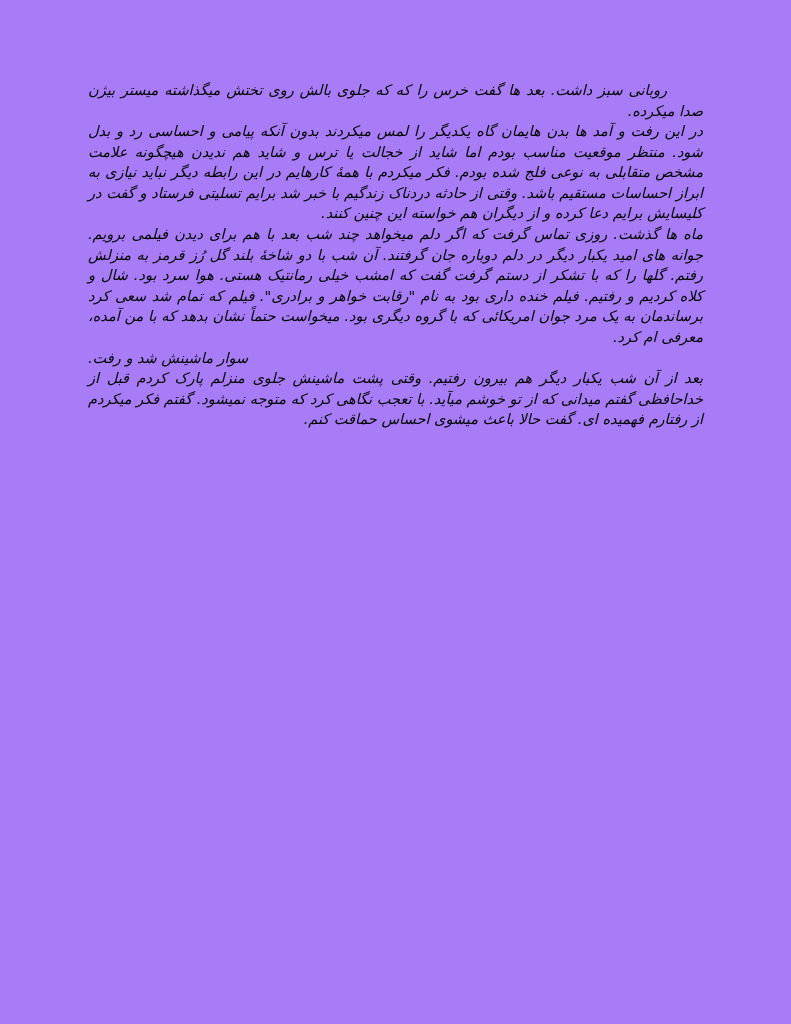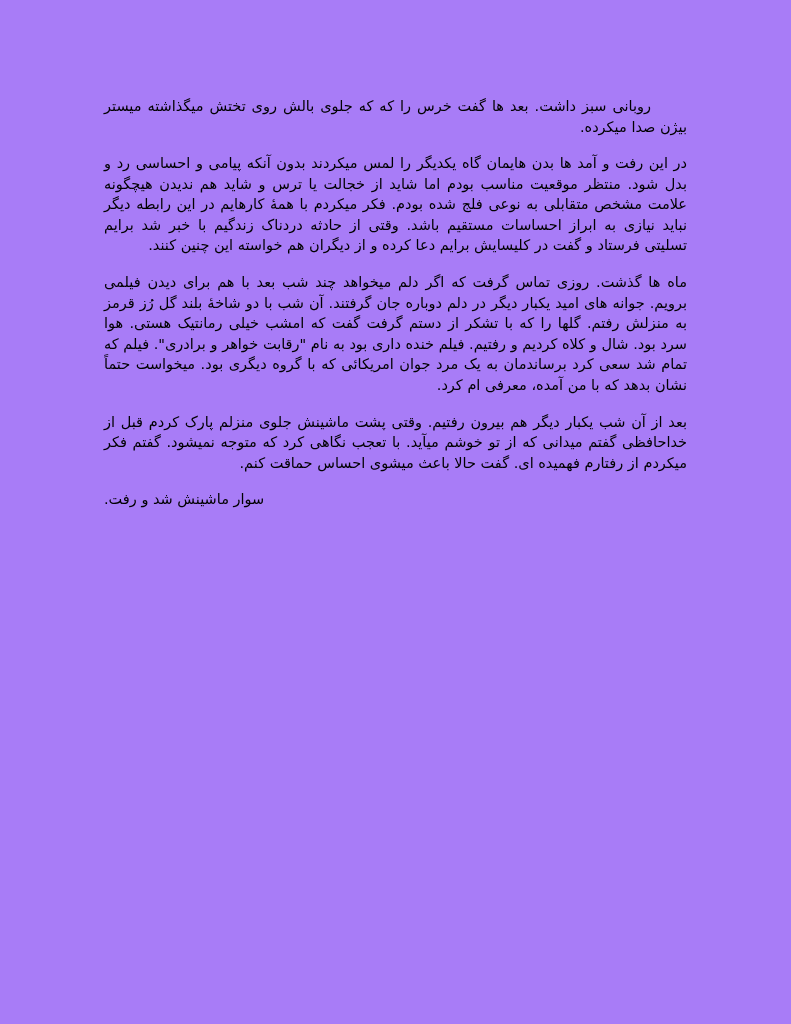--- a/index.html
+++ b/index.html
@@ -22,36 +22,37 @@
   }
   .doc-body {
     direction: rtl;
     text-align: justify;
     text-justify: inter-word;
     color: #000000;
     font-size: 14.5px;
     line-height: 1.42;
   }
   .para {
-    margin: 16px;
+    margin: 0;
     padding: 0;
     direction: rtl;
     unicode-bidi: isolate;
+    font-style: italic;
   }
   .para.first-indent {
     text-indent: 36px;
   }
   .para.tail {
     text-align: left;
   }
 </style>
 </head>
 <body>
 
 <div class="page">
   <div class="doc-body">
     <p class="para first-indent">روبانی سبز داشت. بعد ها گفت خرس را که که جلوی بالش روی تختش میگذاشته میستر بیژن صدا میکرده.</p>
     <p class="para">در این رفت و آمد ها بدن هایمان گاه یکدیگر را لمس میکردند بدون آنکه پیامی و احساسی رد و بدل شود. منتظر موقعیت مناسب بودم اما شاید از خجالت یا ترس و شاید هم ندیدن هیچگونه علامت مشخص متقابلی به نوعی فلج شده بودم. فکر میکردم با همهٔ کارهایم در این رابطه دیگر نباید نیازی به ابراز احساسات مستقیم باشد. وقتی از حادثه دردناک زندگیم با خبر شد برایم تسلیتی فرستاد و گفت در کلیسایش برایم دعا کرده و از دیگران هم خواسته این چنین کنند.</p>
     <p class="para">ماه ها گذشت. روزی تماس گرفت که اگر دلم میخواهد چند شب بعد با هم برای دیدن فیلمی برویم. جوانه های امید یکبار دیگر در دلم دوباره جان گرفتند. آن شب با دو شاخهٔ بلند گل رُز قرمز به منزلش رفتم. گلها را که با تشکر از دستم گرفت گفت که امشب خیلی رمانتیک هستی. هوا سرد بود. شال و کلاه کردیم و رفتیم. فیلم خنده داری بود به نام "رقابت خواهر و برادری". فیلم که تمام شد سعی کرد برساندمان به یک مرد جوان امریکائی که با گروه دیگری بود. میخواست حتماً نشان بدهد که با من آمده، معرفی ام کرد.</p>
+    <p class="para tail">سوار ماشینش شد و رفت.</p>
     <p class="para">بعد از آن شب یکبار دیگر هم بیرون رفتیم. وقتی پشت ماشینش جلوی منزلم پارک کردم قبل از خداحافظی گفتم میدانی که از تو خوشم میآید. با تعجب نگاهی کرد که متوجه نمیشود. گفتم فکر میکردم از رفتارم فهمیده ای. گفت حالا باعث میشوی احساس حماقت کنم.</p>
-    <p class="para tail">سوار ماشینش شد و رفت.</p>
   </div>
 </div>
 
 </body></html>

